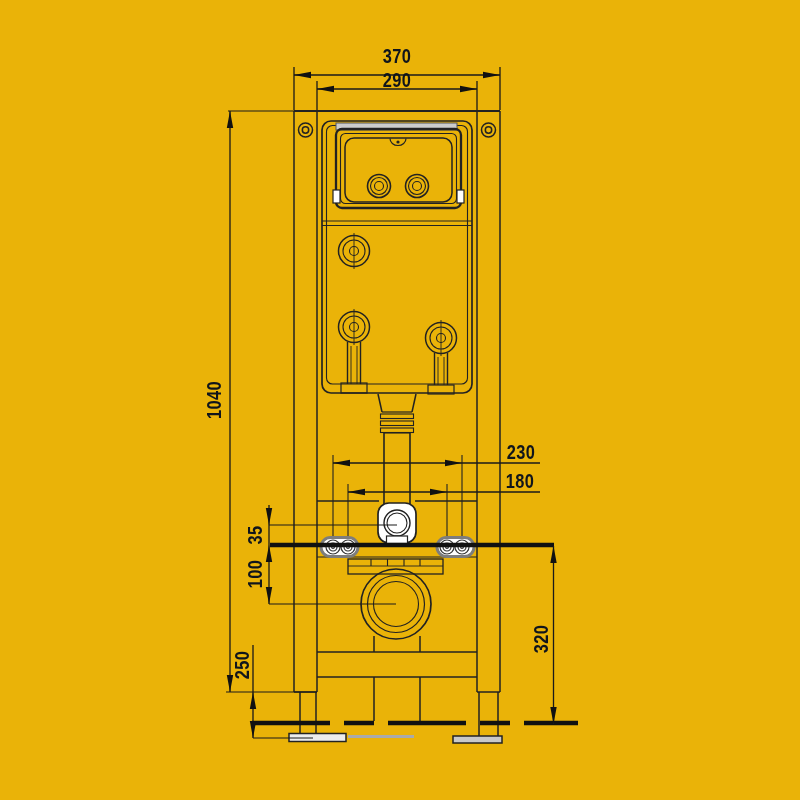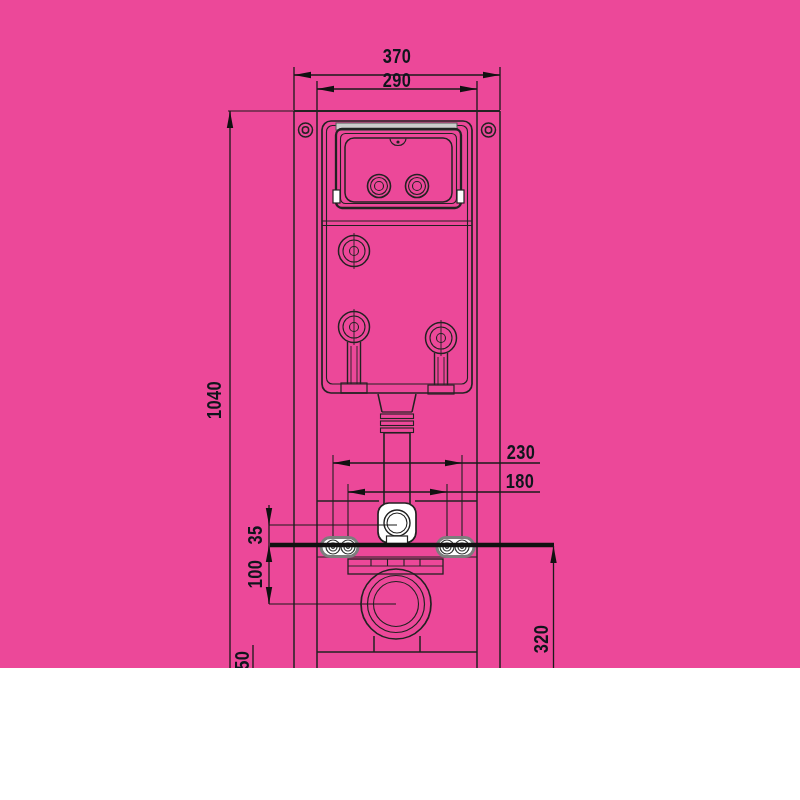--- a/index.html
+++ b/index.html
@@ -1,17 +1,17 @@
 <!DOCTYPE html>
 <html><head>
 <meta charset="utf-8">
 <style>
   html,body{margin:0;padding:0;background:#ffffff;}
   .stage{
-    position:relative;width:800px;height:668px;background:#ec4899;overflow:hidden;
+    position:relative;width:800px;height:800px;background:#eab308;overflow:hidden;
     font-family:"Liberation Sans", sans-serif;
   }
   .stage svg{position:absolute;left:0;top:0;}
   .dim-label{
     position:absolute;
     font-family:"Liberation Sans", sans-serif;
     font-weight:bold;
     font-size:21px;
     letter-spacing:0.5px;
     color:#10151c;

